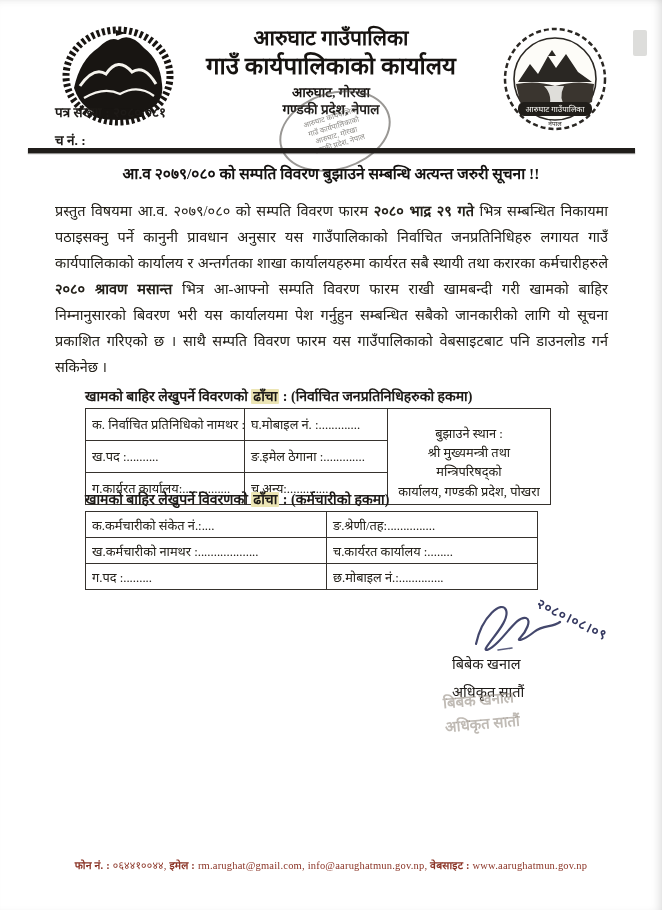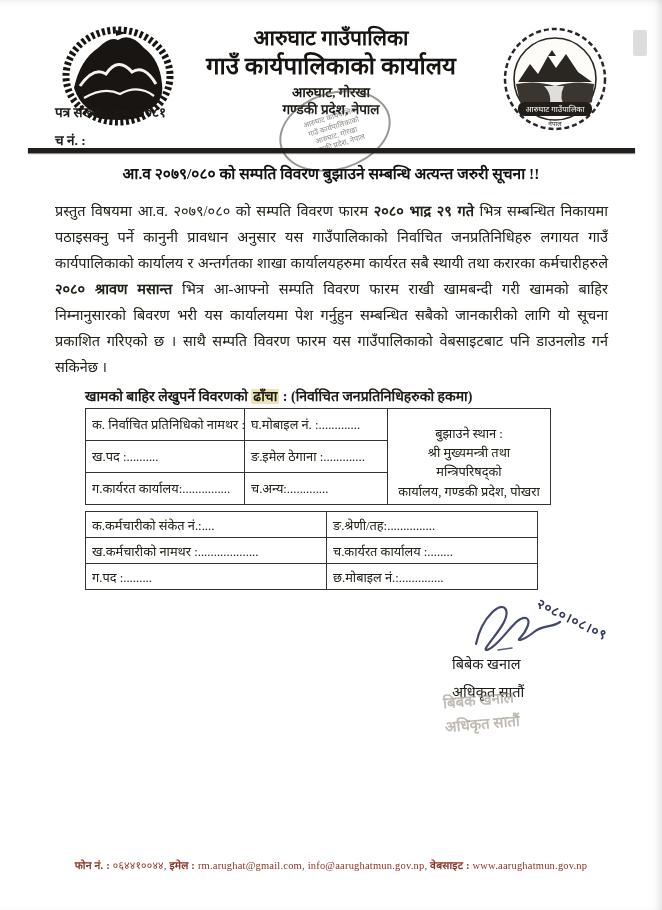--- a/index.html
+++ b/index.html
@@ -148,20 +148,21 @@
       <td class="c1">ख.पद :..........</td>
       <td class="c2">ङ.इमेल ठेगाना :.............</td>
     </tr>
     <tr>
       <td class="c1">ग.कार्यरत कार्यालय:...............</td>
       <td class="c2">च.अन्य:.............</td>
     </tr>
   </tbody>
     </table>
 
+  <div class="cap cap2"><span>खामको बाहिर लेखुपर्ने विवरणको </span><span class="hl">ढाँचा</span><span> : (कर्मचारीको हकमा)</span></div>
 
   <table class="t2">
     <tbody>
         <tr>
       <td class="c1">क.कर्मचारीको संकेत नं.:....</td>
       <td class="c2">ङ.श्रेणी/तह:...............</td>
     </tr>
     <tr>
       <td class="c1">ख.कर्मचारीको नामथर :...................</td>
       <td class="c2">च.कार्यरत कार्यालय :........</td>

